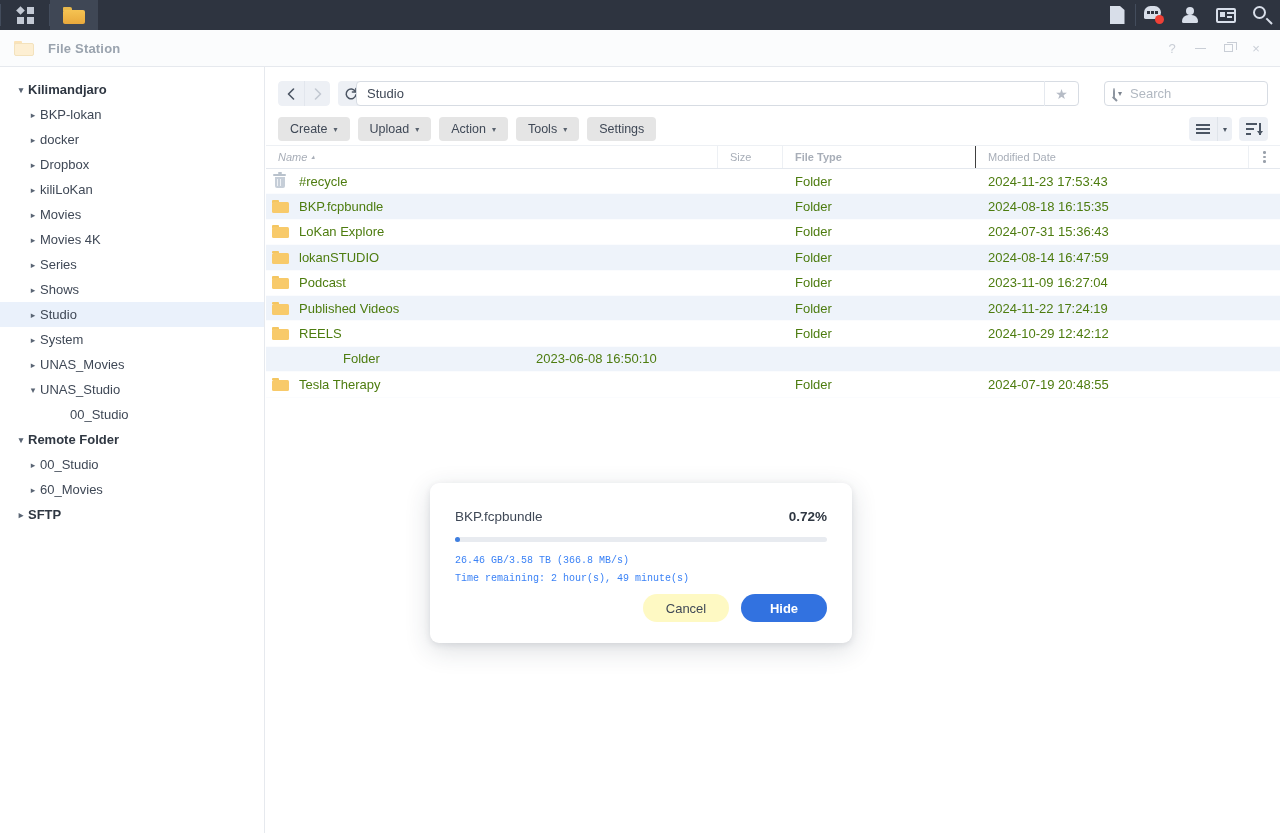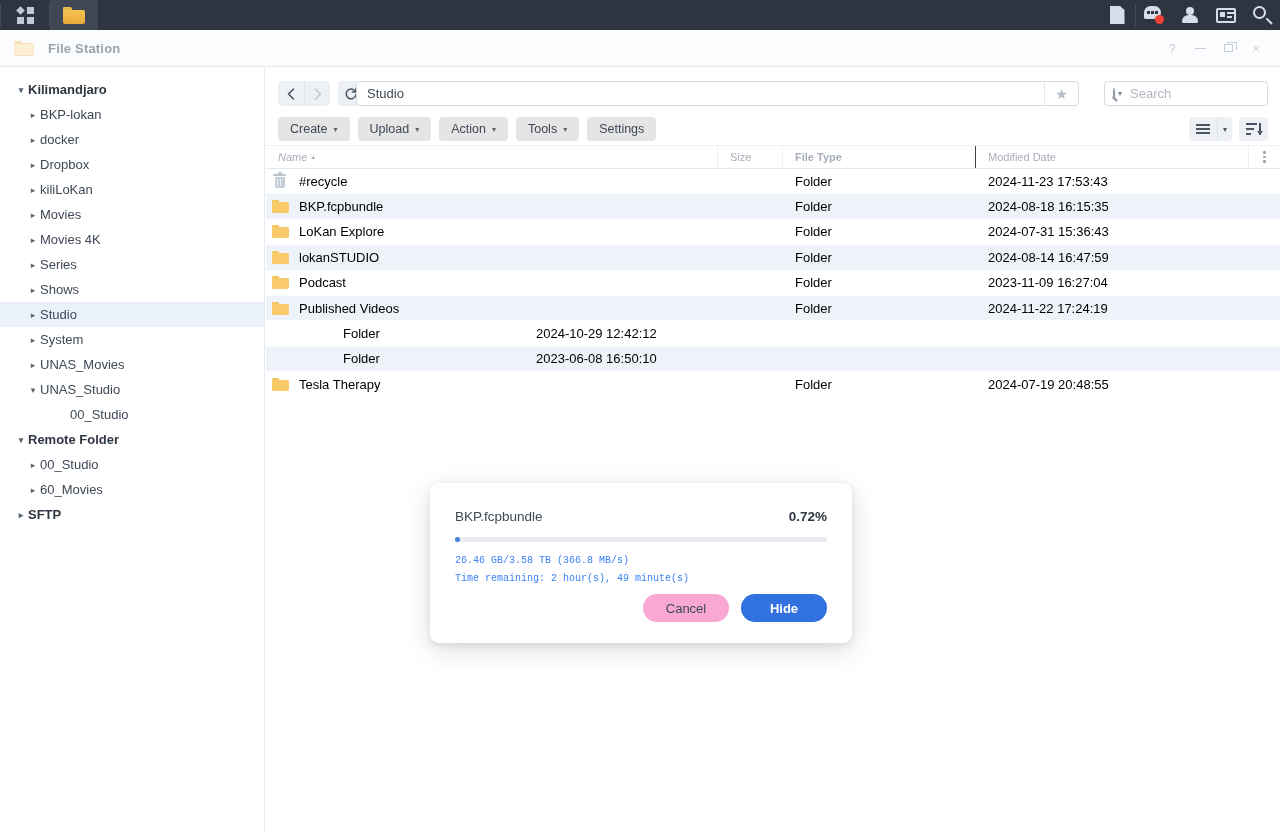--- a/index.html
+++ b/index.html
@@ -201,21 +201,21 @@
   #thead .th.name { width:452px; border-right:1px solid #edf0f4;font-style:italic; }
   #thead .th.size { width:65px; border-right:1px solid #edf0f4; }
   #thead .th.type { width:193px; border-right:1px solid #404040;font-weight:bold; }
   #thead .th.date { width:273px; border-right:1px solid #edf0f4; }
   #thead .th.menu { flex:1; justify-content:center; padding:0; }
   .asc-arrow { font-size:7px; color:#a8aeb8; }
   .kebab { display:flex; flex-direction:column; gap:2px; }
   .kebab i { width:2.5px; height:2.5px; background:#9aa1ab; border-radius:50%; }
 
   .trow {
-    height:25.4px; display:flex; align-items:center; font-size:13px; color:#000000;
+    height:25.4px; display:flex; align-items:center; font-size:13px; color:#4d7c0f;
     background:#eef3fa; cursor:pointer; border-bottom:1px solid #fbfcfe;
   }
   .trow.odd { background:#ffffff; }
   .trow .c-name { width:452px; display:flex; align-items:center; padding-left:6px; gap:10px; }
   .trow .c-size { width:65px; padding-left:12px; }
   .trow .c-type { width:193px; padding-left:12px; }
   .trow .c-date { width:273px; padding-left:12px; }
   .trow .c-rest { flex:1; }
   .f-ico { width:17px; height:13px; position:relative; flex:0 0 17px; }
   .f-ico .tab { position:absolute; left:0; top:0; width:7px; height:2.5px; background:#f4c661; border-radius:1px 1px 0 0; }
@@ -251,21 +251,21 @@
     font-size:10px; color:#3b82f6; margin-top:10px; line-height:18px;font-family:Liberation Mono, monospace;
   }
   #modal .m-line.second { margin-top:0; }
   #modal .m-btns {
     position:absolute; right:25px; bottom:21px; display:flex; gap:12px;
   }
   .mbtn {
     height:28px; min-width:86px; border:none; border-radius:14px; cursor:pointer;
     font-size:13px; font-family:"Liberation Sans", sans-serif;
   }
-  .mbtn.cancel { background:#f9a8d4; color:#3f4856; }
+  .mbtn.cancel { background:#fef9c3; color:#3f4856; }
   .mbtn.primary { background:#3272e0; color:#fff; font-weight:700; }
 </style>
 </head>
 <body>
 
 <div id="taskbar">
   <div class="tb-sep"></div>
   <div class="tb-btn">
     <span class="grid4">
         <i></i>
@@ -580,20 +580,27 @@
               <span class="body"></span>
             </span>
             <span>Published Videos</span>
           </div>
           <div class="c-size"></div>
           <div class="c-type">Folder</div>
           <div class="c-date">2024-11-22 17:24:19</div>
           <div class="c-rest"></div>
         </div>
         <div class="trow odd">
+          <div class="c-name">
+            <span class="f-ico">
+              <span class="tab"></span>
+              <span class="body"></span>
+            </span>
+            <span>REELS</span>
+          </div>
           <div class="c-size"></div>
           <div class="c-type">Folder</div>
           <div class="c-date">2024-10-29 12:42:12</div>
           <div class="c-rest"></div>
         </div>
         <div class="trow">
           <div class="c-size"></div>
           <div class="c-type">Folder</div>
           <div class="c-date">2023-06-08 16:50:10</div>
           <div class="c-rest"></div>

